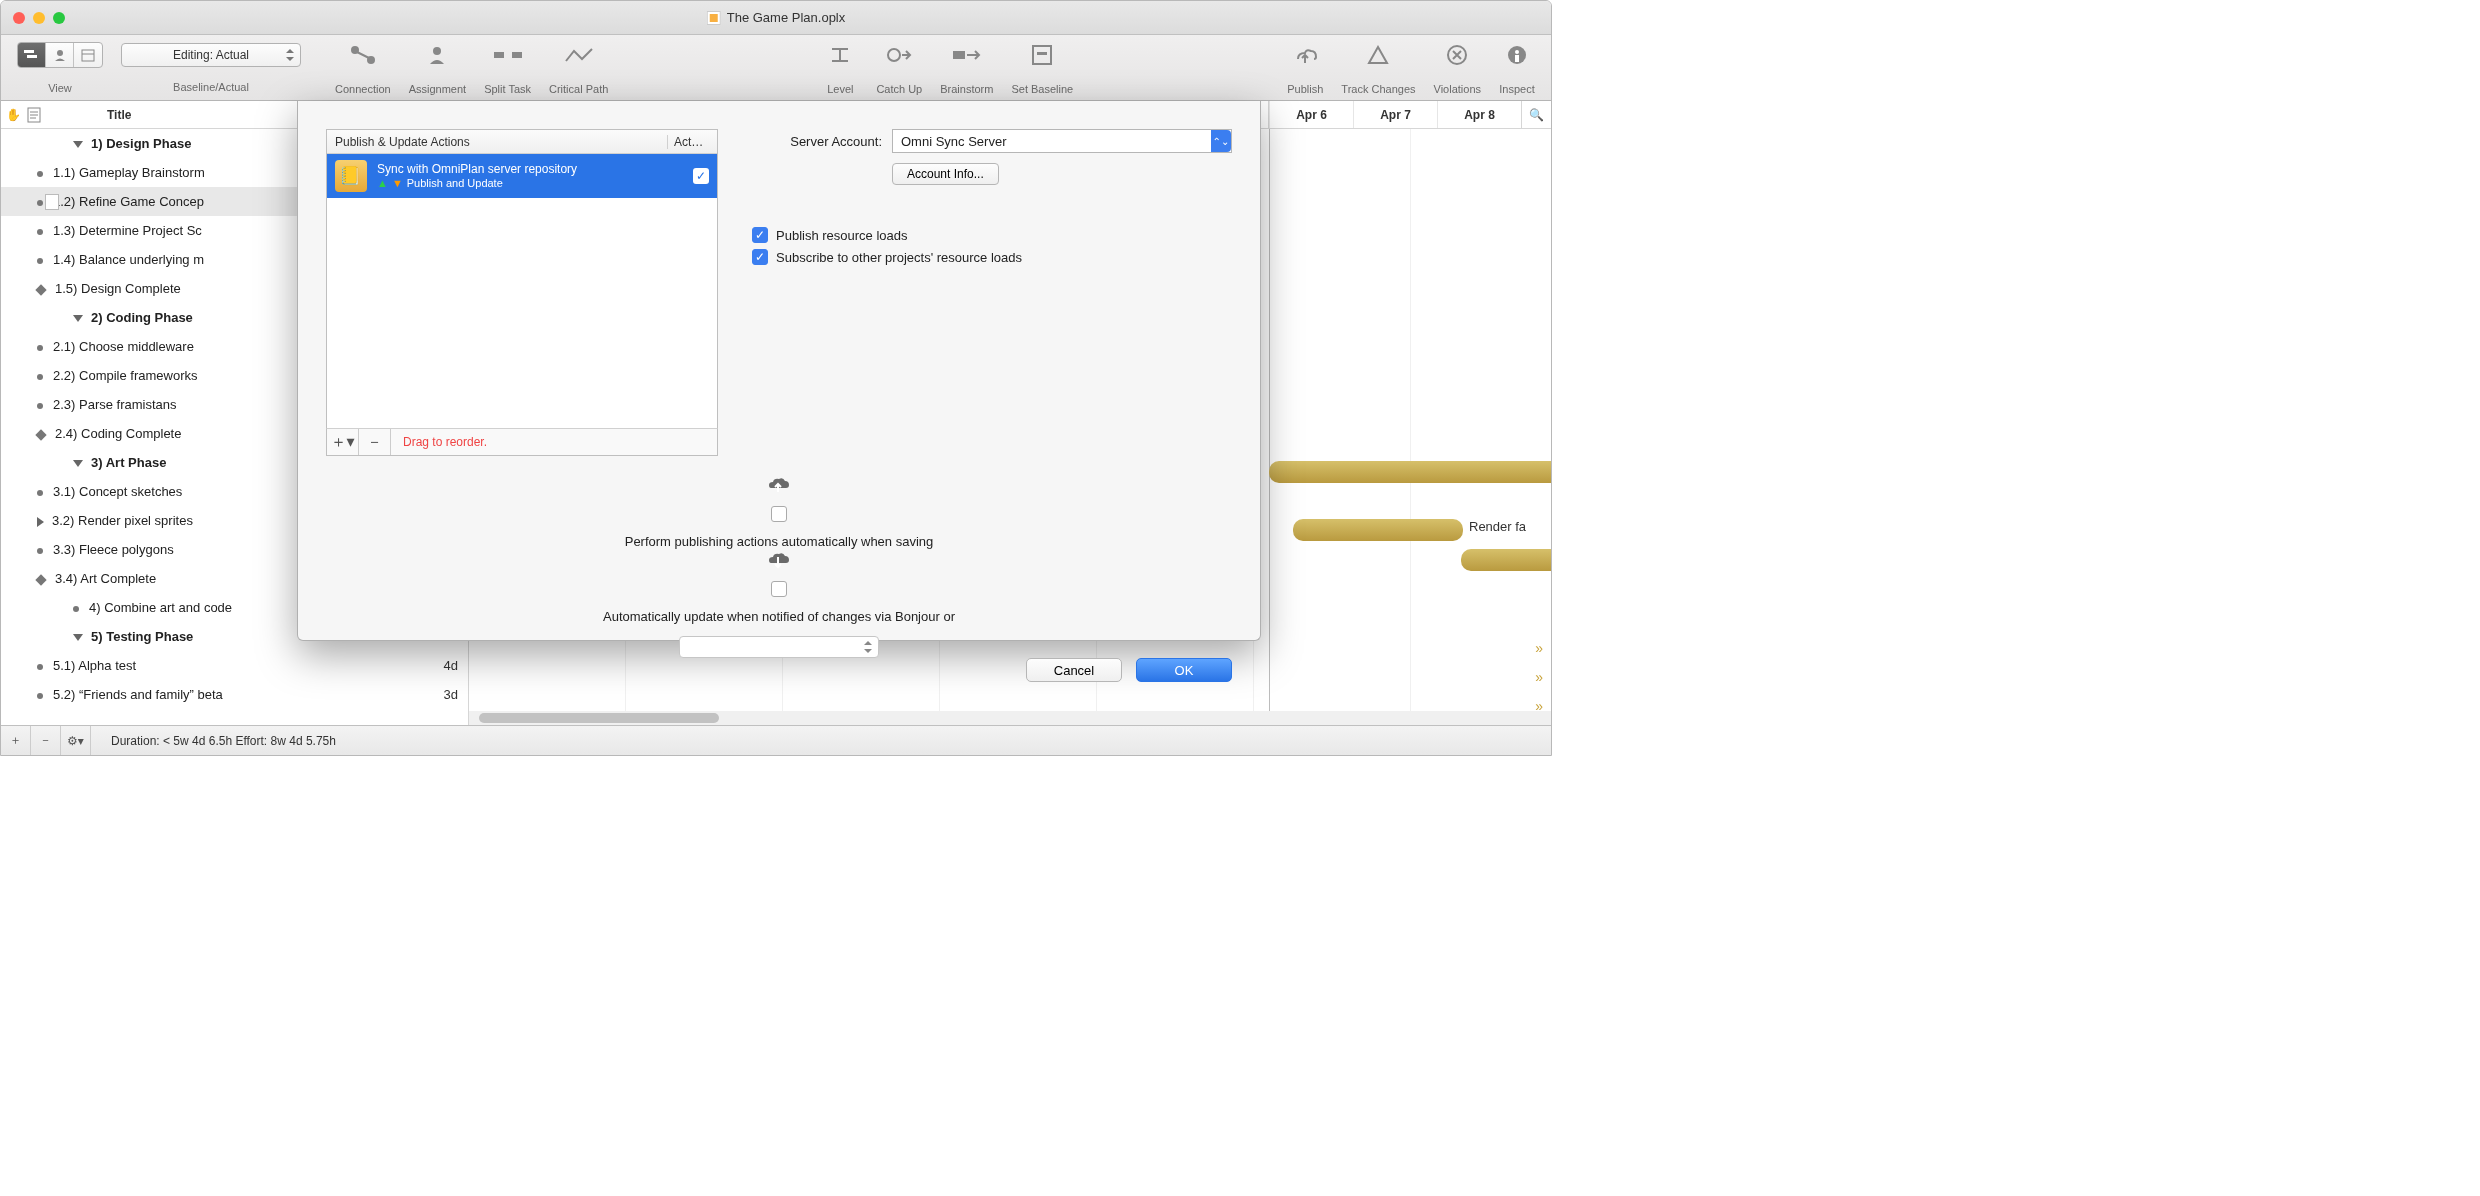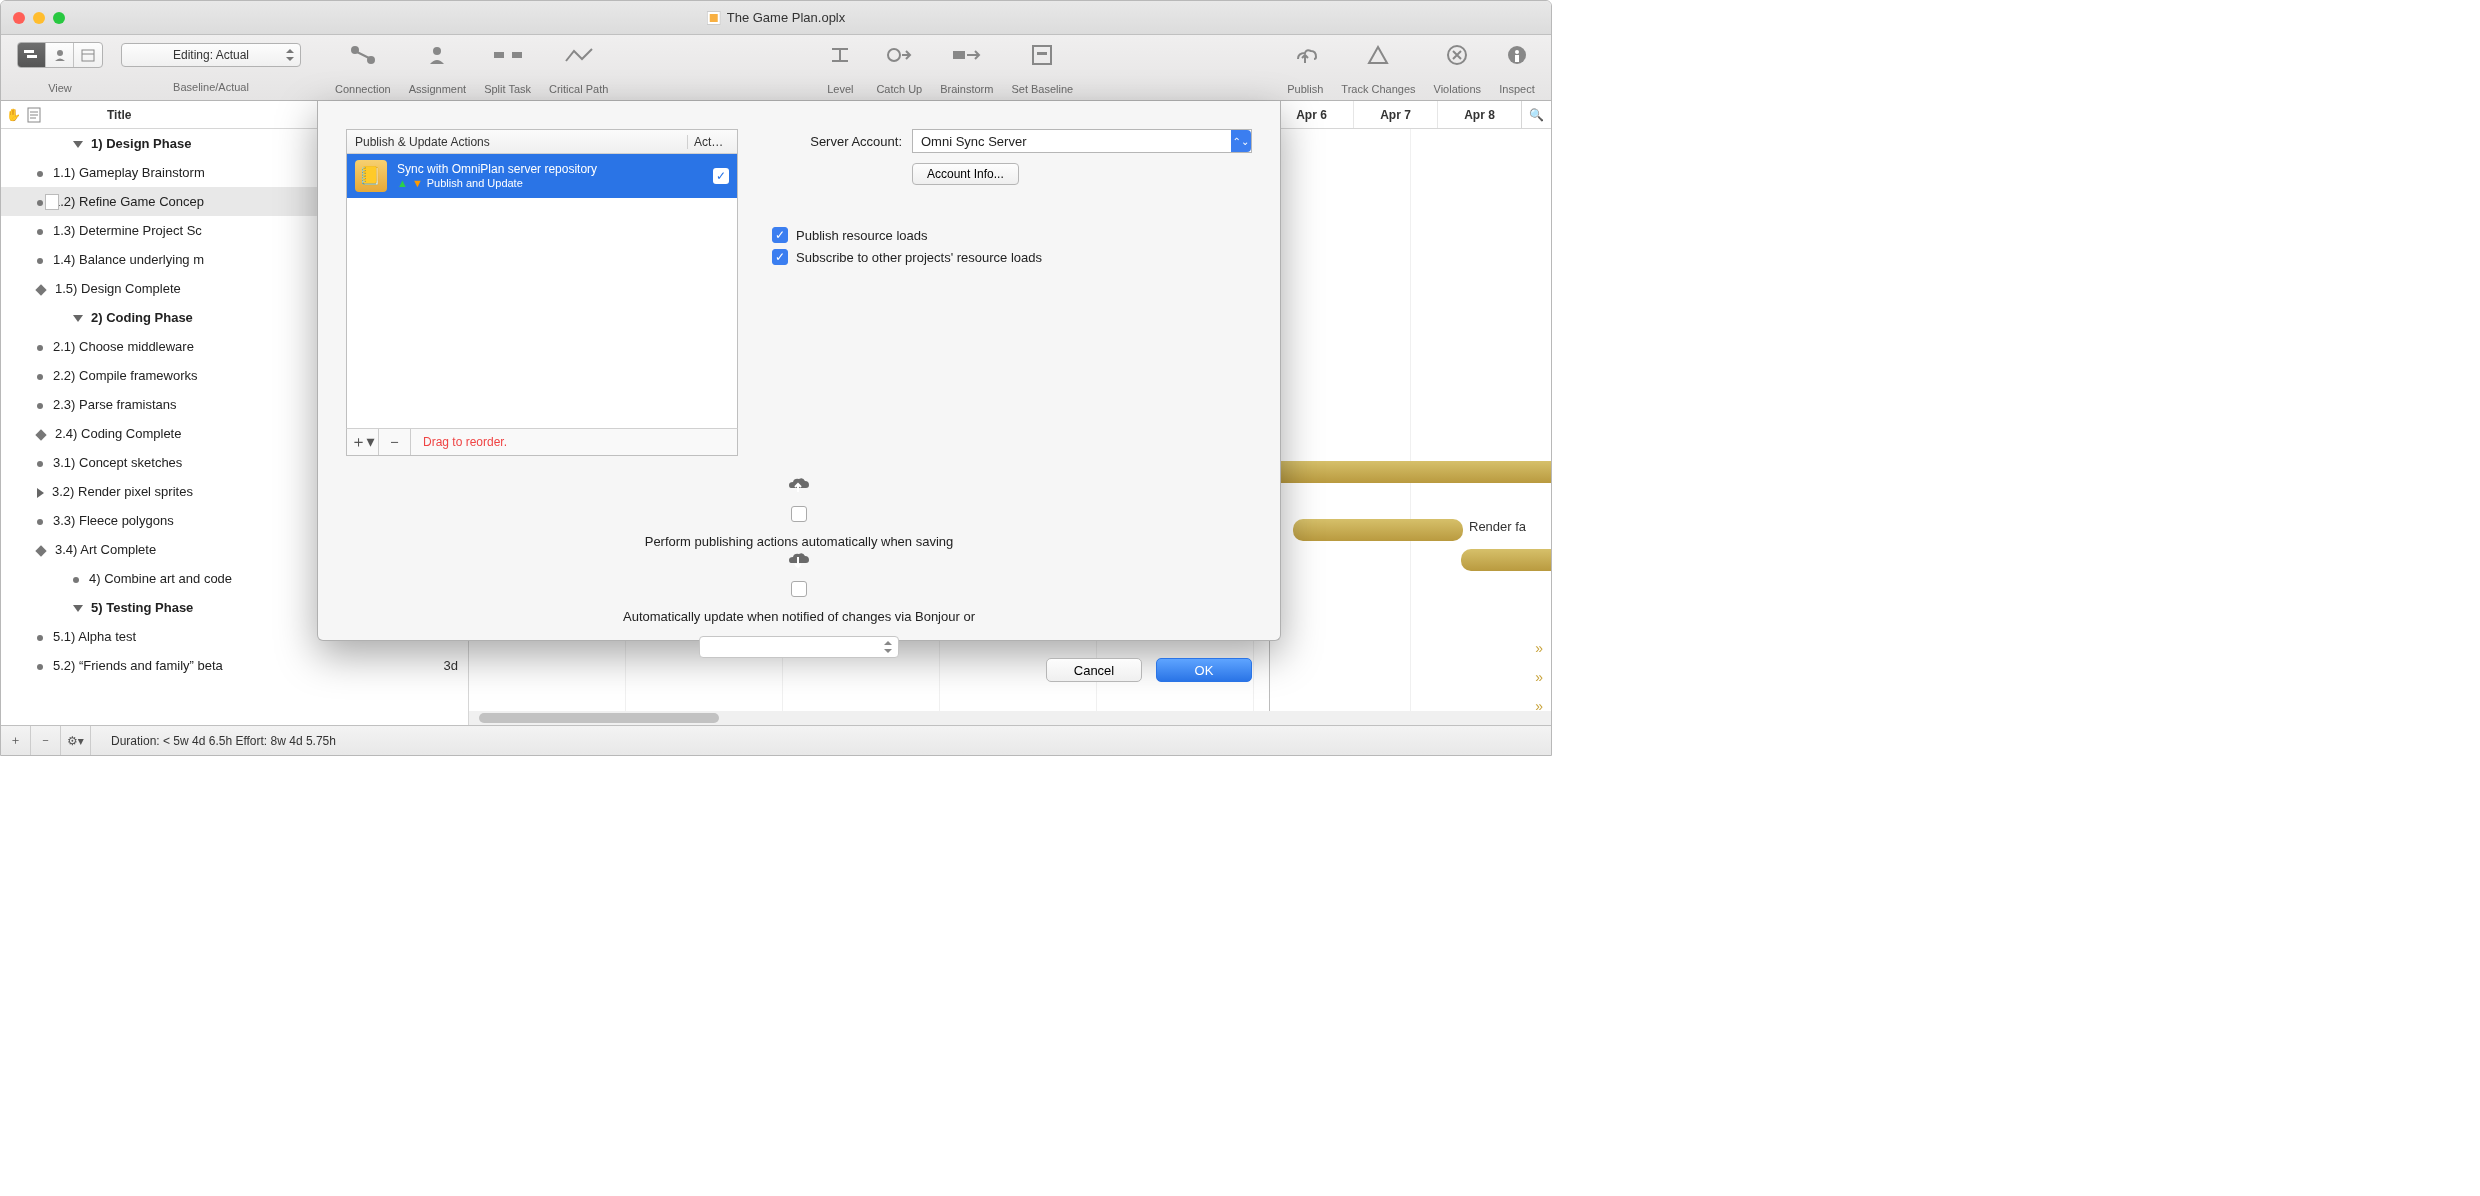--- a/index.html
+++ b/index.html
@@ -44,21 +44,21 @@
 .gantt-header{height:28px;border-bottom:1px solid #d6d6d6;display:flex;font-size:12px;color:#333;font-weight:600;}
 .gantt-header .cell{flex:1;border-left:1px solid #e6e6e6;display:flex;align-items:center;justify-content:center;}
 .gantt-header .zoom{width:30px;border-left:1px solid #d6d6d6;display:flex;align-items:center;justify-content:center;}
 .gantt-body{position:relative;height:calc(100% - 28px);background:repeating-linear-gradient(to right,#fff 0,#fff 156px,#f0f0f0 156px,#f0f0f0 157px);}
 .gbar{position:absolute;height:22px;border-radius:10px;background:linear-gradient(#d6c06a,#b99a3f);}
 .gchev{position:absolute;right:8px;color:#c9a43d;font-size:14px;}
 .footer{height:30px;border-top:1px solid #c0c0c0;background:linear-gradient(#f3f3f3,#e8e8e8);display:flex;align-items:center;font-size:12px;color:#333;}
 .footer .fbtn{width:30px;text-align:center;color:#555;border-right:1px solid #ccc;height:100%;display:flex;align-items:center;justify-content:center;}
 .footer .status{padding-left:20px;}
 
-.sheet{position:absolute;left:316px;top:100px;width:964px;height:540px;background:#f6f6f6;border:1px solid #b0b0b0;border-top:none;border-radius:0 0 6px 6px;box-shadow:0 14px 40px rgba(0,0,0,.35);}
+.sheet{position:absolute;left:296px;top:100px;width:964px;height:540px;background:#f6f6f6;border:1px solid #b0b0b0;border-top:none;border-radius:0 0 6px 6px;box-shadow:0 14px 40px rgba(0,0,0,.35);}
 .sheet-inner{padding:28px 28px 20px 28px;height:100%;display:flex;flex-direction:column;}
 .sheet-top{display:flex;gap:34px;}
 .actions-col{width:392px;}
 .settings-col{flex:1;}
 .list-box{border:1px solid #bfbfbf;background:#fff;height:300px;display:flex;flex-direction:column;}
 .list-header{height:24px;border-bottom:1px solid #d0d0d0;display:flex;align-items:center;font-size:12px;color:#333;background:linear-gradient(#fbfbfb,#efefef);}
 .list-header .c1{flex:1;padding-left:8px;}
 .list-header .c2{width:50px;border-left:1px solid #d0d0d0;padding-left:6px;}
 .action-row{height:44px;background:#2a74e6;color:#fff;display:flex;align-items:center;padding:0 8px;gap:10px;}
 .action-icon{width:32px;height:32px;background:linear-gradient(#f7d070,#e6a938);border-radius:4px;display:flex;align-items:center;justify-content:center;font-size:18px;}
@@ -294,20 +294,23 @@
           <div class="row">
             <span class="indent1" style=""><span class="bullet"></span>2.2)  Compile frameworks</span>
           </div>
           <div class="row">
             <span class="indent1" style=""><span class="bullet"></span>2.3)  Parse framistans</span>
           </div>
           <div class="row">
             <span class="indent1" style=""><span class="diamond"></span>2.4)  Coding Complete</span>
           </div>
           <div class="row">
+            <span class="indent0" style="font-weight:600;"><span class="tri"></span>3)  Art Phase</span>
+          </div>
+          <div class="row">
             <span class="indent1" style=""><span class="bullet"></span>3.1)  Concept sketches</span>
           </div>
           <div class="row">
             <span class="indent1" style=""><span class="triR"></span>3.2)  Render pixel sprites</span>
           </div>
           <div class="row">
             <span class="indent1" style=""><span class="bullet"></span>3.3)  Fleece polygons</span>
           </div>
           <div class="row">
             <span class="indent1" style=""><span class="diamond"></span>3.4)  Art Complete</span>

